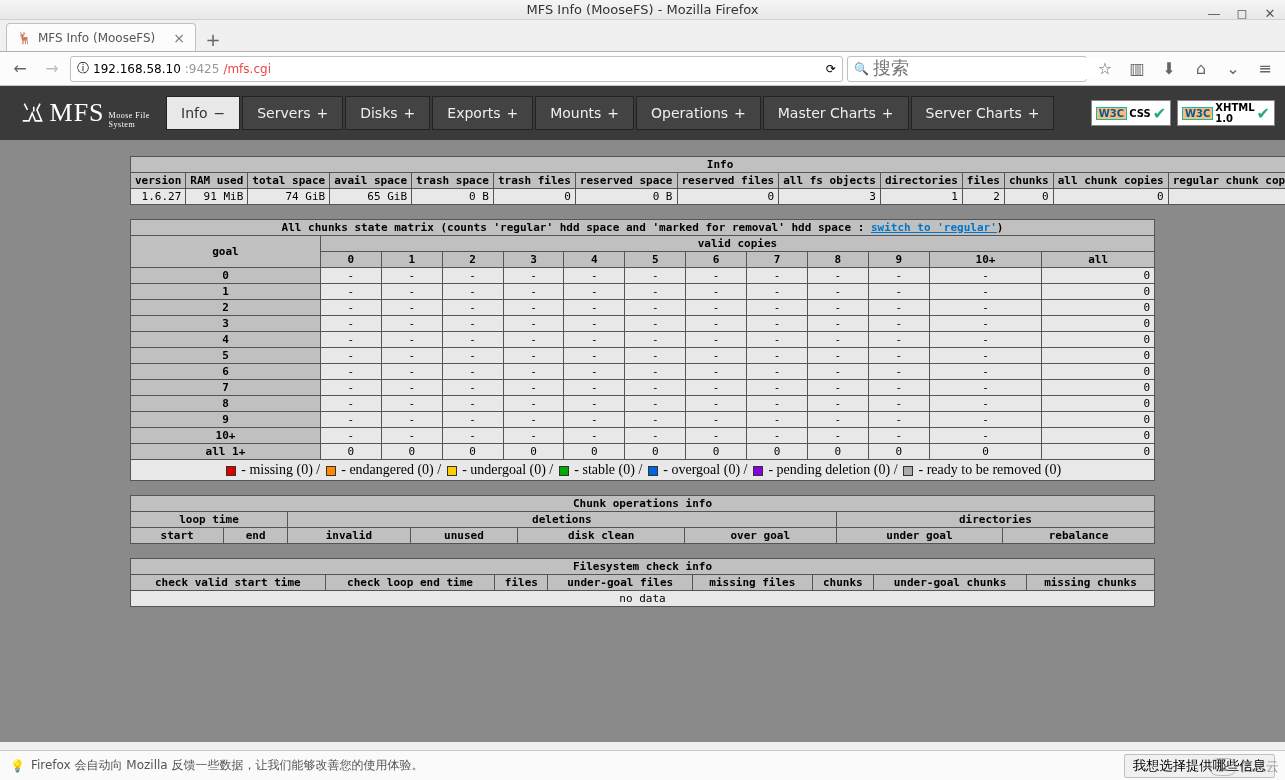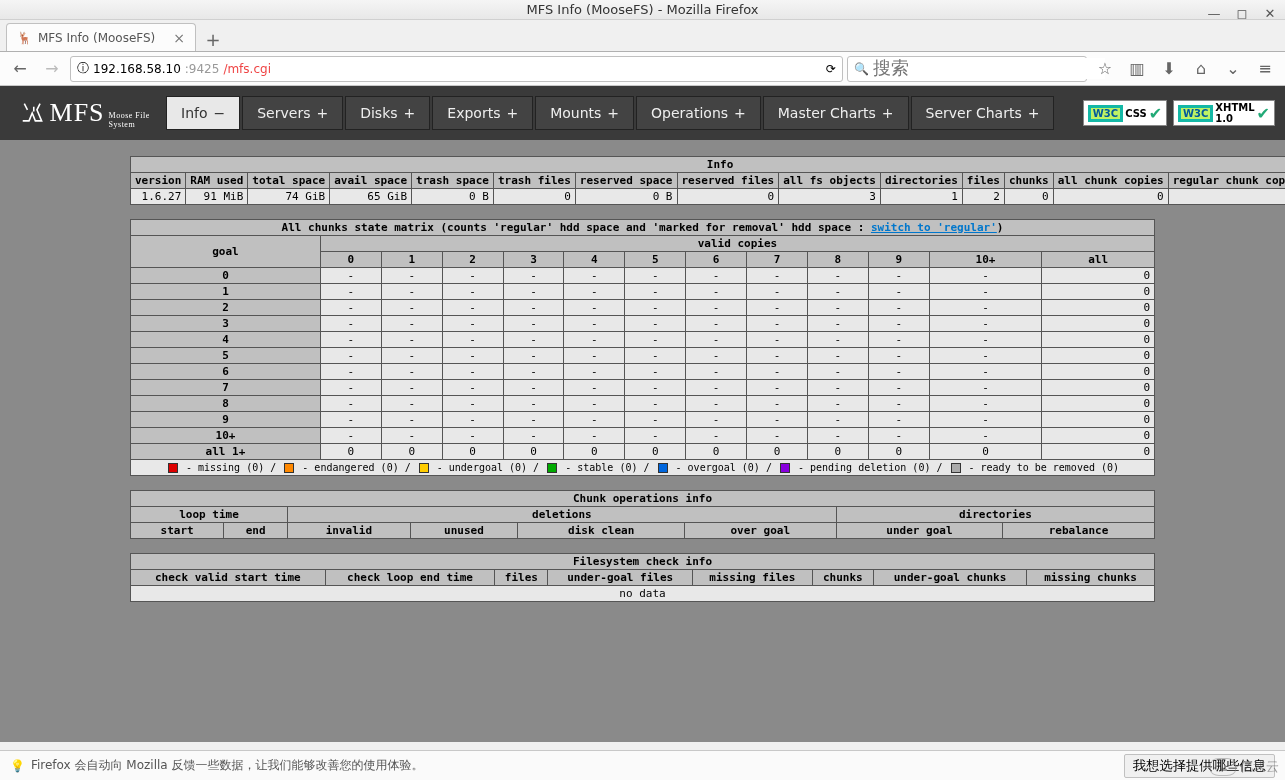--- a/index.html
+++ b/index.html
@@ -33,32 +33,32 @@
 .mfs-header { height: 54px; background:#3a3a3a; display:flex; align-items:stretch; }
 .mfs-logo { width:160px; display:flex; align-items:center; color:#fff; padding-left:18px; font-family: Georgia, serif; }
 .logo-text { font-size:26px; letter-spacing:1px; }
 .logo-sub { font-size:8px; letter-spacing:0.5px; position:relative; top:7px; left:4px; }
 .nav { display:flex; gap:2px; align-items:center; margin-left:6px; }
 .nav-item { padding:0 14px; height:34px; display:flex; align-items:center; color:#eee; background:#434343; cursor:pointer; font-size:14px; gap:6px; border:1px solid #222; }
 .nav-item .pm { font-size:14px; }
 .nav-item.active { background:#e8e8e8; color:#333; }
 .badges { margin-left:auto; display:flex; gap:6px; align-items:center; padding-right:10px; }
 .badge { background:#fff; border:1px solid #888; height:26px; padding:0 4px; display:flex; align-items:center; font-size:10px; font-weight:bold; gap:2px; }
-.badge .w3c { background:#bef264; color:#005a9c; padding:0 2px; border:3px solid #14b8a6; }
+.badge .w3c { background:#fdba74; color:#005a9c; padding:0 2px; border:1px solid #14b8a6; }
 .badge .check { color:#2a7; font-size:16px; }
 
 .content { padding: 16px 130px 20px 130px; font-family: "DejaVu Sans Mono", "Consolas", monospace; font-size:11px; }
 table { border-collapse: collapse; width:100%; margin-bottom:14px; }
 th, td { border:1px solid #555; padding:1px 4px; text-align:center; background:#e8e8e8; color:#000; font-weight:normal; vertical-align:middle; white-space:nowrap; }
 th { background:#c0c0c0; font-weight:bold; }
 td.r { text-align:right; }
 .title-row th { background:#c0c0c0; font-size:11px; }
 .matrix-title a { color:#07c; text-decoration:underline; cursor:pointer; }
 
-.legend { padding:2px 4px; background:#e8e8e8; border:1px solid #555; border-top:none; text-align:center; font-size:10px; }
+.legend { padding:2px 4px; background:#e8e8e8; border:1px solid #555; border-top:none; text-align:center; font-size:14px;font-family:Liberation Serif, serif; }
 .sw { display:inline-block; width:10px; height:10px; vertical-align:middle; margin:0 2px; border:1px solid #333; }
 .c-missing{background:#d00;} .c-endangered{background:#f80;} .c-undergoal{background:#fc0;} .c-stable{background:#0a0;} .c-overgoal{background:#06d;} .c-pending{background:#80d;} .c-ready{background:#aaa;}
 
 
 .statusbar { position:fixed; bottom:0; left:0; right:0; height:30px; background:#fafafa; border-top:1px solid #c8c8c8; display:flex; align-items:center; padding:0 10px; font-size:12px; color:#555; gap:6px; }
 .status-right { margin-left:auto; display:flex; align-items:center; gap:8px; }
 .status-btn { background:#f0f0f0; border:1px solid #c0c0c0; padding:2px 8px; border-radius:2px; cursor:pointer;margin-left:48px; }
 .watermark { position:fixed; bottom:4px; right:6px; opacity:0.5; display:flex; align-items:center; gap:4px; font-size:13px; color:#444; }
 .watermark .wm-icon { width:26px; height:18px; border:1px solid #888; border-radius:9px/6px; display:flex; align-items:center; justify-content:center; font-size:10px; }
 </style>

